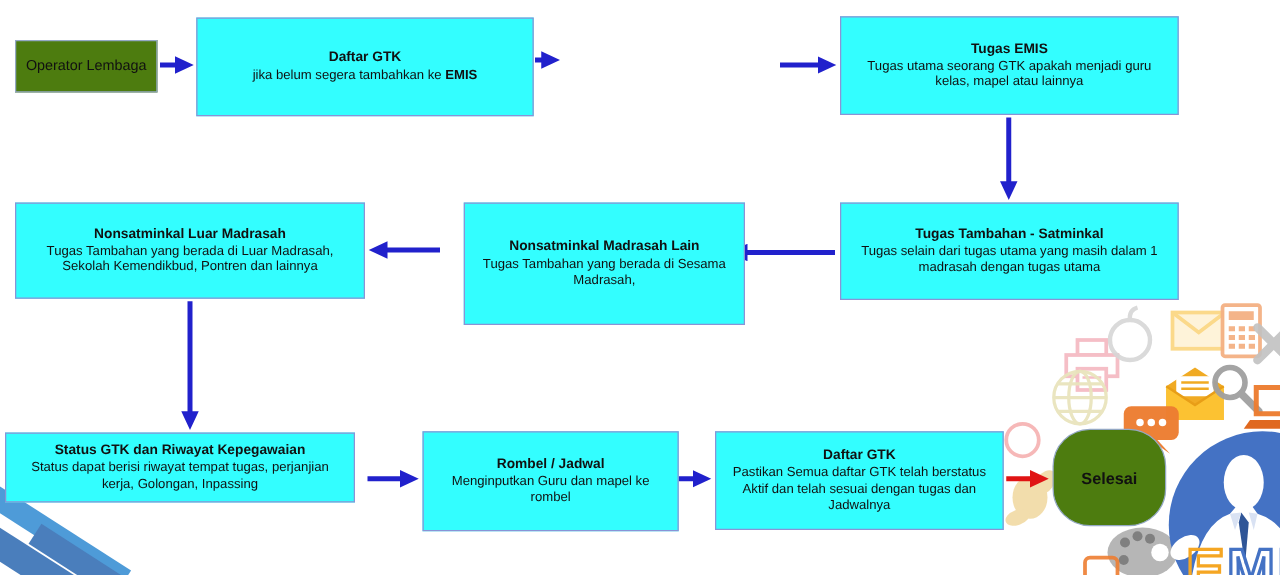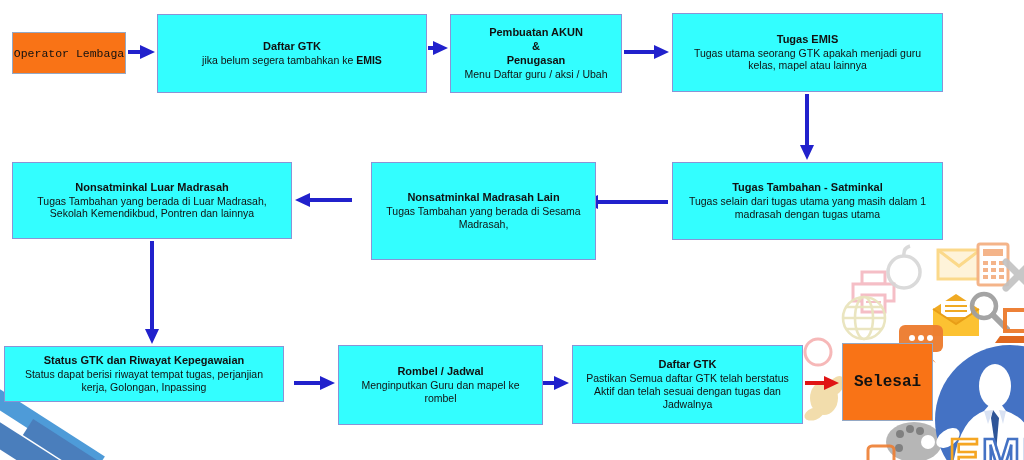--- a/index.html
+++ b/index.html
@@ -7,27 +7,27 @@
     position:relative;width:1024px;height:460px;overflow:hidden;background:#fff;
     font-family:"Liberation Sans",sans-serif;
   }
   svg.layer{position:absolute;left:0;top:0;pointer-events:none;}
   .node{
     position:absolute;background:#33feff;border:1.6px solid #8a93d6;box-sizing:border-box;
     display:flex;flex-direction:column;justify-content:center;align-items:center;
     text-align:center;padding:4px 8px;z-index:10;color:#111;
   }
   .node-light{
-    position:absolute;background:#f97316;border:1.4px solid #94a8c4;box-sizing:border-box;
-    display:flex;justify-content:center;align-items:center;text-align:center;z-index:10;color:#111;font-family:Liberation Mono, monospace;
+    position:absolute;background:#4d7c0f;border:1.4px solid #94a8c4;box-sizing:border-box;
+    display:flex;justify-content:center;align-items:center;text-align:center;z-index:10;color:#111;
   }
   .nt{font-size:11px;font-weight:bold;line-height:1.25;}
   .nb{font-size:10.5px;line-height:1.22;}
   .plain{font-size:11.5px;}
-  .bold{font-weight:bold;font-size:16px;}
+  .bold{font-weight:bold;font-size:13px;border-radius:30px;}
 </style>
 </head>
 <body>
 
 <div class="canvas">
 
   <svg class="layer" width="1024" height="460" viewBox="0 0 1024 460">
 
     <g>
       <line x1="-20" y1="387" x2="100" y2="464" stroke="#4e9bd8" stroke-width="18"></line>
@@ -170,26 +170,20 @@
 
   <div class="node-light plain" style="left:12px;top:32px;width:114px;height:42px">
     <span>Operator Lembaga</span>
   </div>
 
   <div class="node" style="left:157px;top:14px;width:270px;height:79px">
     <div class="nt">Daftar GTK</div>
     <div class="nb"><span>jika belum segera tambahkan ke </span><b>EMIS</b></div>
   </div>
 
-  <div class="node" style="left:450px;top:14px;width:172px;height:79px">
-    <div class="nt">Pembuatan AKUN</div>
-    <div class="nt">&amp;</div>
-    <div class="nt">Penugasan</div>
-    <div class="nb">Menu Daftar guru / aksi / Ubah</div>
-  </div>
 
   <div class="node" style="left:672px;top:13px;width:271px;height:79px">
     <div class="nt">Tugas EMIS</div>
     <div class="nb">Tugas utama seorang GTK apakah menjadi guru kelas, mapel atau lainnya</div>
   </div>
 
   <div class="node" style="left:672px;top:162px;width:271px;height:78px">
     <div class="nt">Tugas Tambahan - Satminkal</div>
     <div class="nb">Tugas selain dari tugas utama yang masih dalam 1 madrasah dengan tugas utama</div>
   </div>

